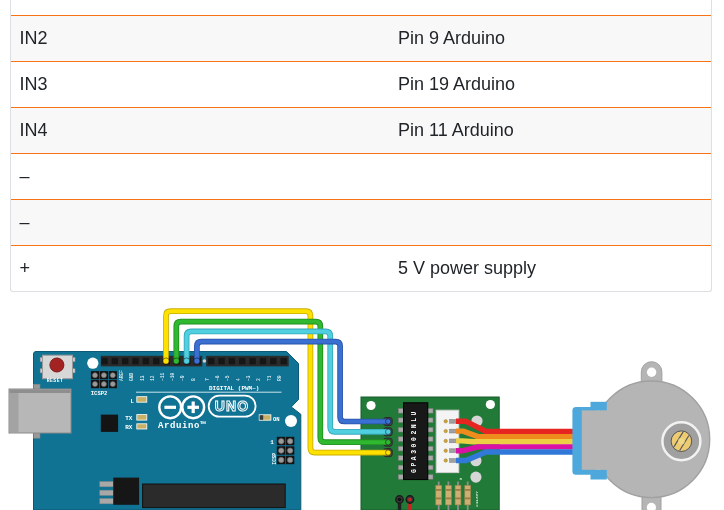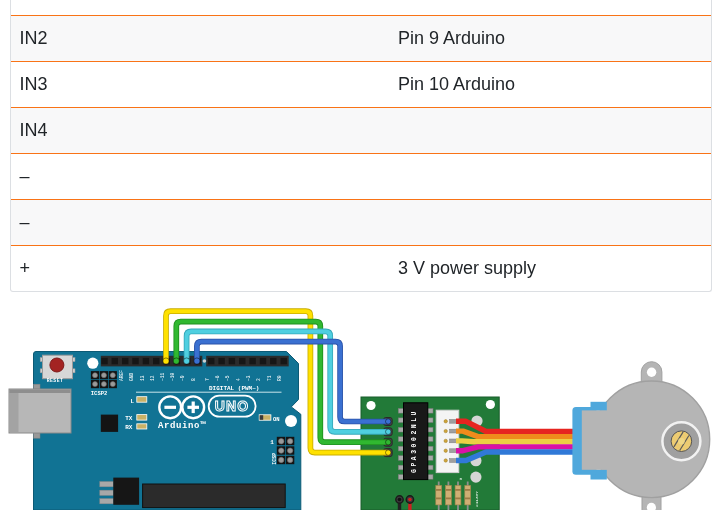--- a/index.html
+++ b/index.html
@@ -13,34 +13,35 @@
 </style></head>
 <body>
 <div id="tbl">
  <div class="row p"></div>
  <div class="row g">
       <span class="c1">IN2</span>
       <span class="c2">Pin 9 Arduino</span>
     </div>
  <div class="row">
       <span class="c1">IN3</span>
-      <span class="c2">Pin 10 Arduino</span>
+      <span class="c2">Pin 19 Arduino</span>
     </div>
  <div class="row g">
       <span class="c1">IN4</span>
+      <span class="c2">Pin 11 Arduino</span>
     </div>
  <div class="row">
       <span class="c1">–</span>
     </div>
  <div class="row g">
       <span class="c1">–</span>
     </div>
  <div class="row">
       <span class="c1">+</span>
-      <span class="c2">3 V power supply</span>
+      <span class="c2">5 V power supply</span>
     </div>
 </div>
 <svg width="724" height="210" viewBox="0 300 724 210">
 
 <g>
 <path d="M36,351.5 L286.5,351.5 L298.5,363.5 L298.5,399.5 L291.3,406.9 L300.8,414.3 L300.8,510 L33.5,510 L33.5,354 Q33.5,351.5 36,351.5 Z" fill="#117394" stroke="#0c5a75" stroke-width="1"></path>
 
 <path d="M136,392.2 H281.5" stroke="#dff0f5" stroke-width="0.9"></path>
 
 <rect x="33.5" y="384.2" width="6.5" height="4.8" fill="#999" stroke="#808080" stroke-width="0.5"></rect>

